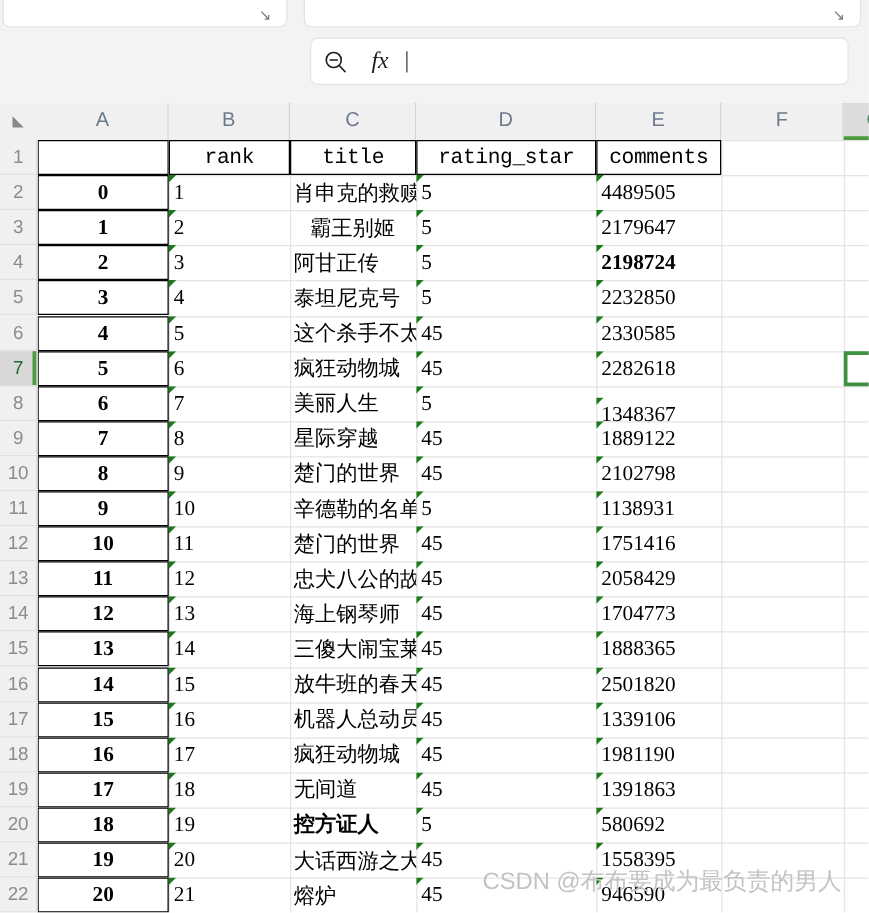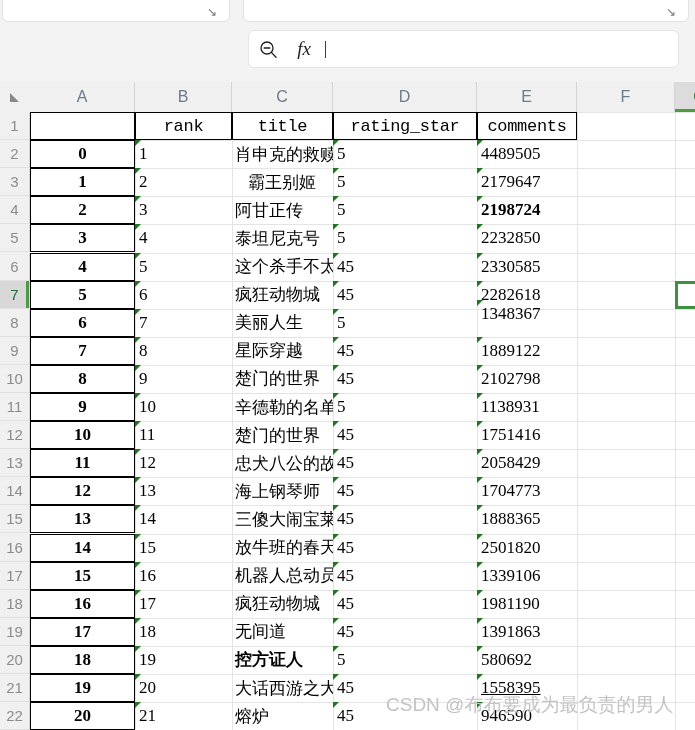--- a/index.html
+++ b/index.html
@@ -424,21 +424,21 @@
           <div class="err-tri"></div>
           <span>7</span>
         </div>
         <div class="cell txt" style="left: 202px; top: 196.7px; width: 101px; height: 28.1px;">
           <span>美丽人生</span>
         </div>
         <div class="cell num-left" style="left: 303px; top: 196.7px; width: 144px; height: 28.1px;">
           <div class="err-tri"></div>
           <span>5</span>
         </div>
-        <div class="cell num-left" style="left: 447px; top: 188px; width: 100px; height: 28.1px;">
+        <div class="cell num-left" style="left: 447px; top: 206px; width: 100px; height: 28.1px;">
           <div class="err-tri"></div>
           <span>1348367</span>
         </div>
         <div class="cell bordered idx" style="left: 0px; top: 224.8px; width: 105px; height: 28.1px;">
           <span>7</span>
         </div>
         <div class="cell num-left" style="left: 105px; top: 224.8px; width: 97px; height: 28.1px;">
           <div class="err-tri"></div>
           <span>8</span>
         </div>
@@ -658,21 +658,21 @@
           <div class="err-tri"></div>
           <span>20</span>
         </div>
         <div class="cell txt" style="left: 202px; top: 562px; width: 101px; height: 28.1px;">
           <span>大话西游之大圣娶亲</span>
         </div>
         <div class="cell num-left" style="left: 303px; top: 562px; width: 144px; height: 28.1px;">
           <div class="err-tri"></div>
           <span>45</span>
         </div>
-        <div class="cell num-left" style="left: 447px; top: 562px; width: 100px; height: 28.1px; text-decoration: underline;">
+        <div class="cell num-left" style="left: 447px; top: 562px; width: 100px; height: 28.1px;">
           <div class="err-tri"></div>
           <span>1558395</span>
         </div>
         <div class="cell bordered idx" style="left: 0px; top: 590.1px; width: 105px; height: 28.1px;">
           <span>20</span>
         </div>
         <div class="cell num-left" style="left: 105px; top: 590.1px; width: 97px; height: 28.1px;">
           <div class="err-tri"></div>
           <span>21</span>
         </div>

